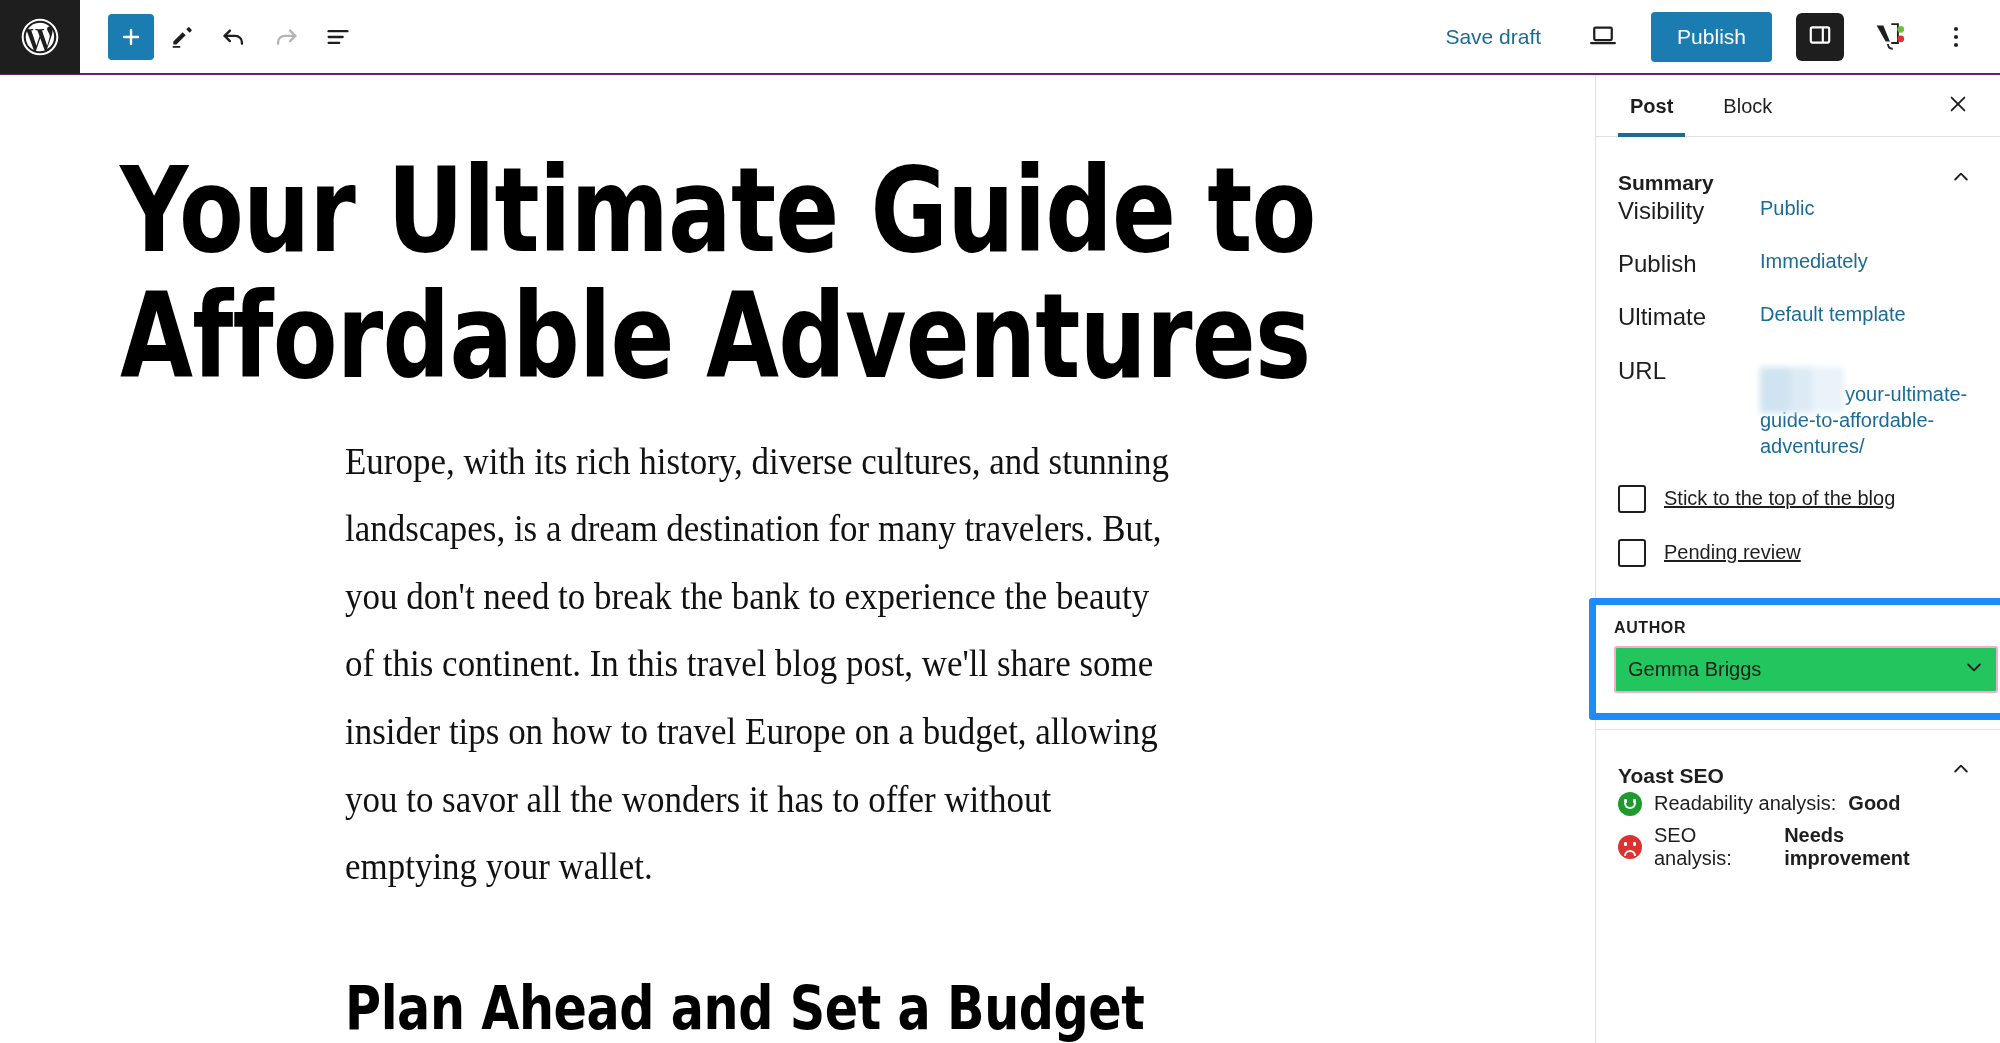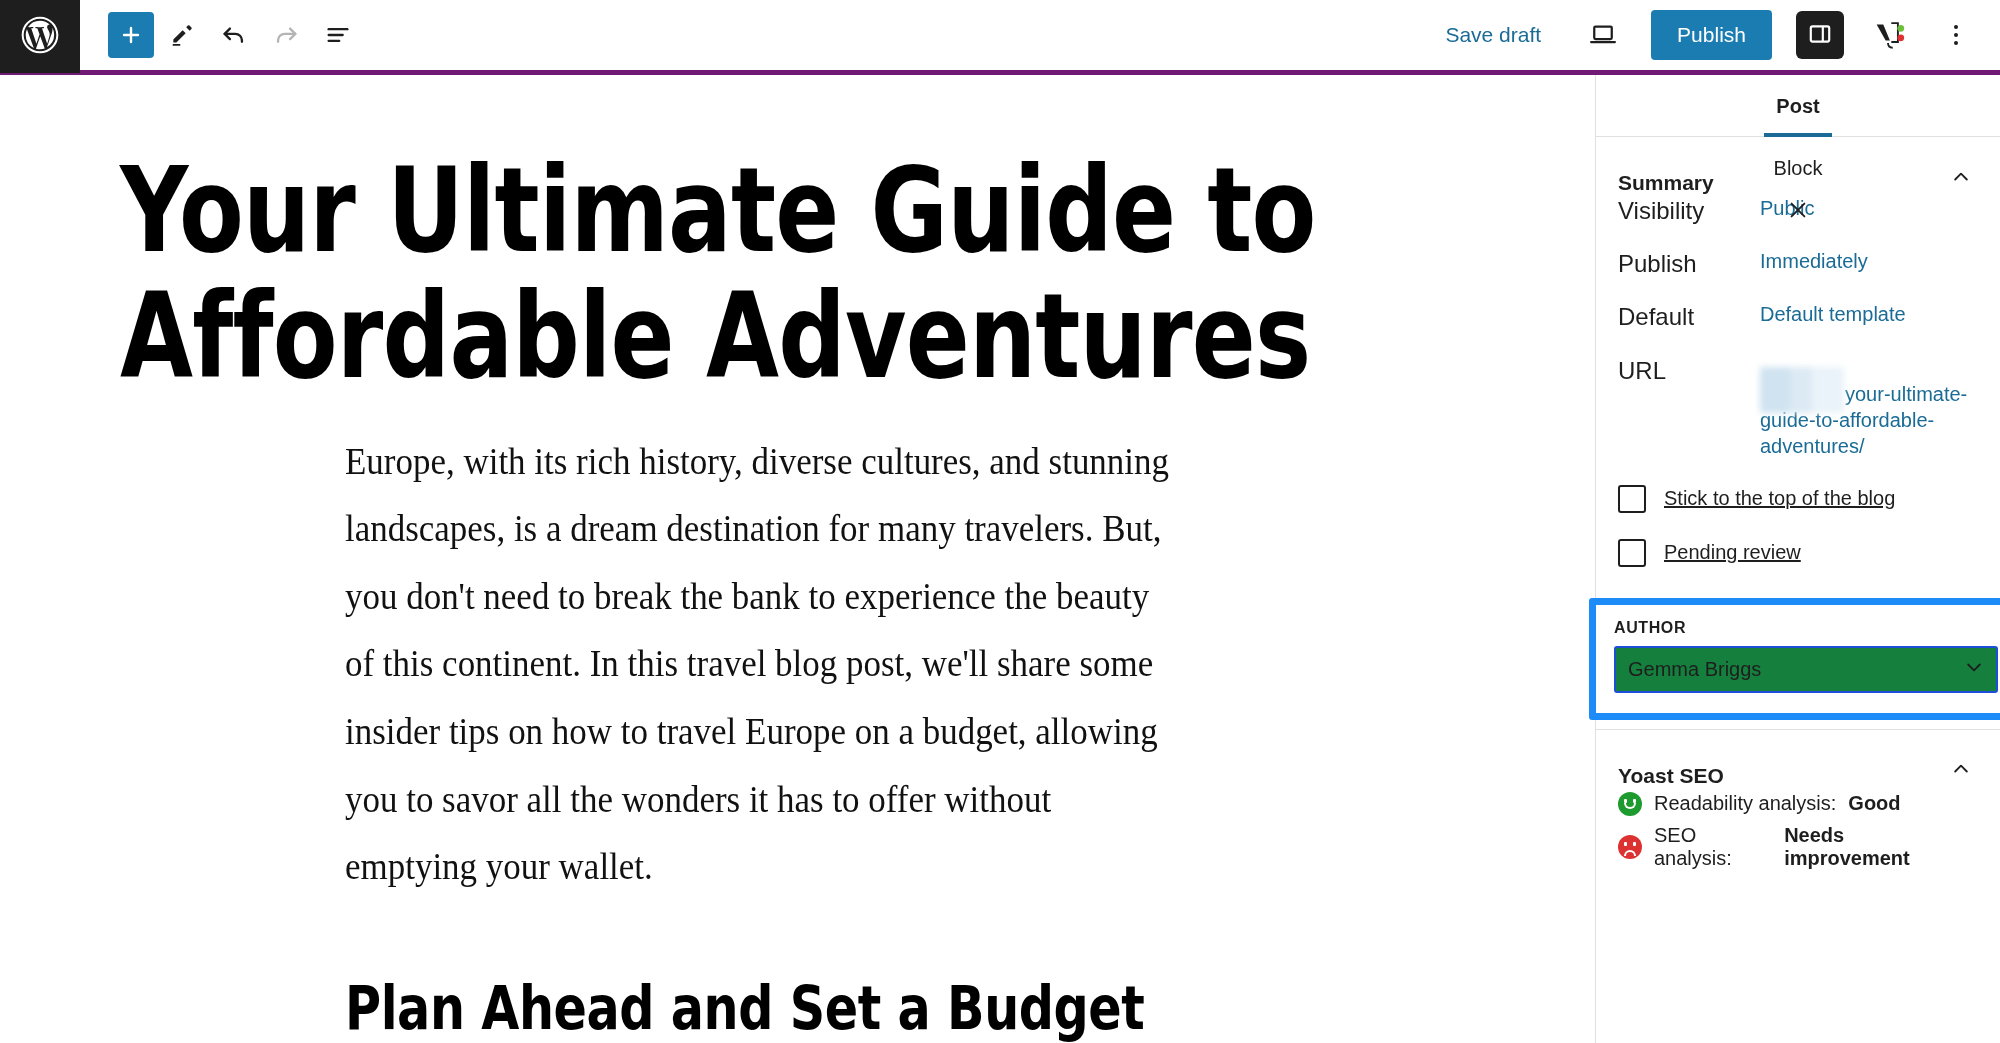--- a/index.html
+++ b/index.html
@@ -19,21 +19,21 @@
     background: #ffffff;
   }
 
   
   .topbar {
     position: absolute;
     top: 0; left: 0;
     width: 2000px;
     height: 75px;
     background: #ffffff;
-    border-bottom: 5px solid #701a75;
+    border-bottom: 2px solid #701a75;
     display: flex;
     align-items: center;
     z-index: 5;
   }
 
   .wp-logo-box {
     width: 80px;
     height: 75px;
     background: #1e1e1e;
     display: flex;
@@ -206,21 +206,20 @@
     color: #1e1e1e;
   }
 
   .tabs {
     display: flex;
     align-items: center;
     height: 62px;
     border-bottom: 1px solid #e0e0e0;
     padding: 0 22px;
     position: relative;
-    flex-direction: column;
   }
   .tab {
     font-size: 20px;
     color: #1e1e1e;
     padding: 0 12px;
     height: 62px;
     line-height: 62px;
     background: none; border: none; cursor: pointer;
     font-family: "Liberation Sans", sans-serif;
     position: relative;
@@ -334,23 +333,23 @@
   .author-label {
     font-size: 16px;
     font-weight: 700;
     letter-spacing: 0.6px;
     color: #1e1e1e;
     margin-bottom: 9px;
   }
   .author-select {
     width: 100%;
     height: 47px;
-    border: 2px solid #1d4ed8;
+    border: 2px solid #f9a8d4;
     border-radius: 3px;
-    background: #15803d;
+    background: #22c55e;
     display: flex;
     align-items: center;
     padding: 0 12px;
     font-size: 20px;
     color: #1e1e1e;
     cursor: pointer;
     justify-content: space-between;
   }
 
   .trash-wrap { padding: 0 22px; margin-top: 88px; }
@@ -564,21 +563,21 @@
         <span class="lbl">Visibility</span>
         <button class="val">Public</button>
       </div>
 
       <div class="summary-row">
         <span class="lbl">Publish</span>
         <button class="val">Immediately</button>
       </div>
 
       <div class="summary-row">
-        <span class="lbl">Default</span>
+        <span class="lbl">Ultimate</span>
         <button class="val">Default template</button>
       </div>
 
       <div class="summary-row url-row">
         <span class="lbl">URL</span>
         <button class="val url-val"><span class="url-blur"></span><span>your-ultimate-guide-to-affordable-adventures/</span></button>
       </div>
 
       <div class="check-row">
         <span class="cbox"></span>

